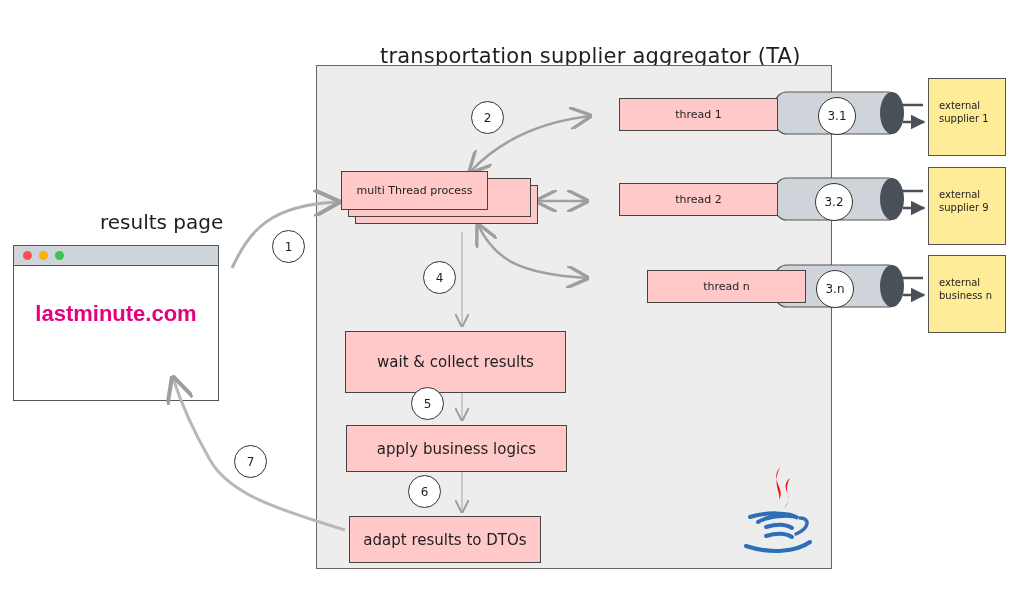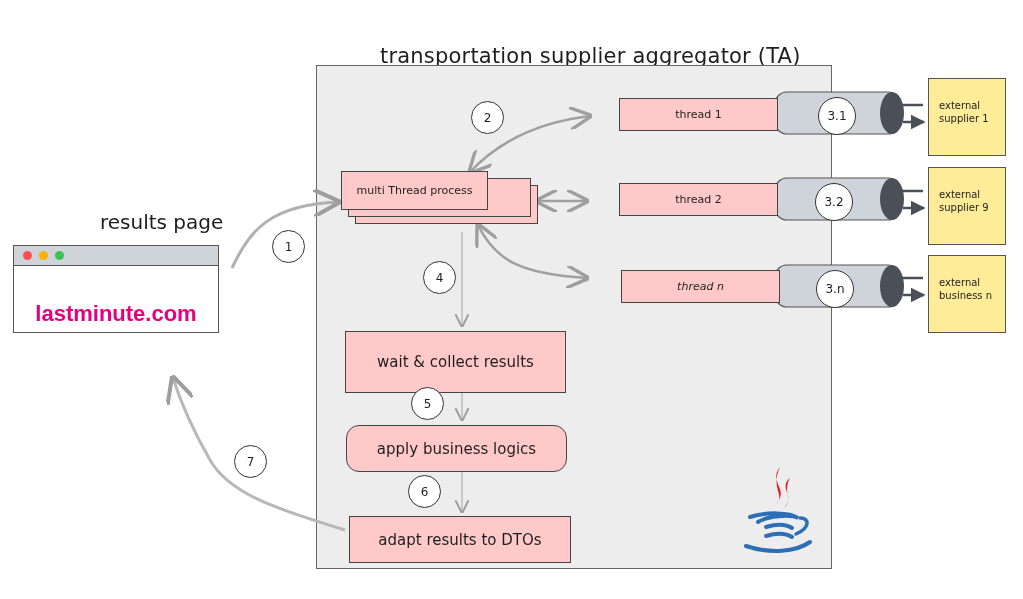--- a/index.html
+++ b/index.html
@@ -4,21 +4,21 @@
   <style>
     html, body { margin: 0; padding: 0; background: #ffffff; }
     body { width: 1023px; height: 599px; position: relative; overflow: hidden;
            font-family: "DejaVu Sans", sans-serif; color: #1e1e1e; }
     .abs { position: absolute; }
     .hand { font-family: "DejaVu Sans", sans-serif; color: #1e1e1e; }
     #title { left: 380px; top: 44px; font-size: 21px; letter-spacing: 0.2px; }
     #results-title { left: 52px; top: 210px; font-size: 20px; margin-left: 48px; }
     #ta-container { left: 316px; top: 65px; width: 516px; height: 504px;
                     background: #ededed; border: 1.5px solid #666; box-sizing: border-box; }
-    .browser { left: 13px; top: 245px; width: 206px; height: 88px; background: #fff;
+    .browser { left: 13px; top: 245px; width: 206px; height: 156px; background: #fff;
                border: 1.5px solid #555; box-sizing: border-box; }
     .browser-bar { position: absolute; left: 0; top: 0; right: 0; height: 19px; background: #ced4da;
                    border-bottom: 1.5px solid #555; }
     .dot { position: absolute; top: 5px; width: 9px; height: 9px; border-radius: 50%; }
     .brand { position: absolute; left: 0; right: 0; top: 55px; text-align: center;
              font-family: "Liberation Sans", sans-serif; font-weight: bold; font-size: 22px; }
     .pink-box { background: #ffc9c9; border: 1.3px solid #444; box-sizing: border-box;
                 display: flex; align-items: center; justify-content: center; font-size: 12px; }
     .thread { width: 159px; height: 33px; font-size: 11px; margin-left: 28px; }
     .step { font-size: 15px; }
@@ -101,25 +101,25 @@
     <line x1="903" y1="295" x2="924" y2="295" marker-end="url(#ahd)"></line>
   </g>
 </svg>
 
 <div class="abs pink-box" style="left:355px;top:185px;width:183px;height:39px;"></div>
 <div class="abs pink-box" style="left:348px;top:178px;width:183px;height:39px;"></div>
 <div class="abs pink-box" style="left:341px;top:171px;width:147px;height:39px;font-size:11px;">multi Thread process</div>
 
 <div class="abs pink-box thread" style="left:591px;top:98px;">thread 1</div>
 <div class="abs pink-box thread" style="left:591px;top:183px;">thread 2</div>
-<div class="abs pink-box thread" style="left:593px;top:270px;font-style:italic;">thread n</div>
+<div class="abs pink-box thread" style="left:619px;top:270px;">thread n</div>
 
 <div class="abs pink-box step" style="left:345px;top:331px;width:221px;height:62px;">wait &amp; collect results</div>
-<div class="abs pink-box step" style="left:346px;top:425px;width:221px;height:47px;border-radius:13px;">apply business logics</div>
-<div class="abs pink-box step" style="left:349px;top:516px;width:222px;height:47px;">adapt results to DTOs</div>
+<div class="abs pink-box step" style="left:346px;top:425px;width:221px;height:47px;">apply business logics</div>
+<div class="abs pink-box step" style="left:349px;top:516px;width:192px;height:47px;">adapt results to DTOs</div>
 
 <div class="abs circle" style="left:818px;top:97px;width:38px;height:38px;">3.1</div>
 <div class="abs circle" style="left:815px;top:183px;width:38px;height:38px;">3.2</div>
 <div class="abs circle" style="left:816px;top:270px;width:38px;height:38px;">3.n</div>
 
 <div class="abs ext" style="left:928px;top:78px;">
   <div>external</div>
   <div>supplier 1</div>
 </div>
 <div class="abs ext" style="left:928px;top:167px;">

